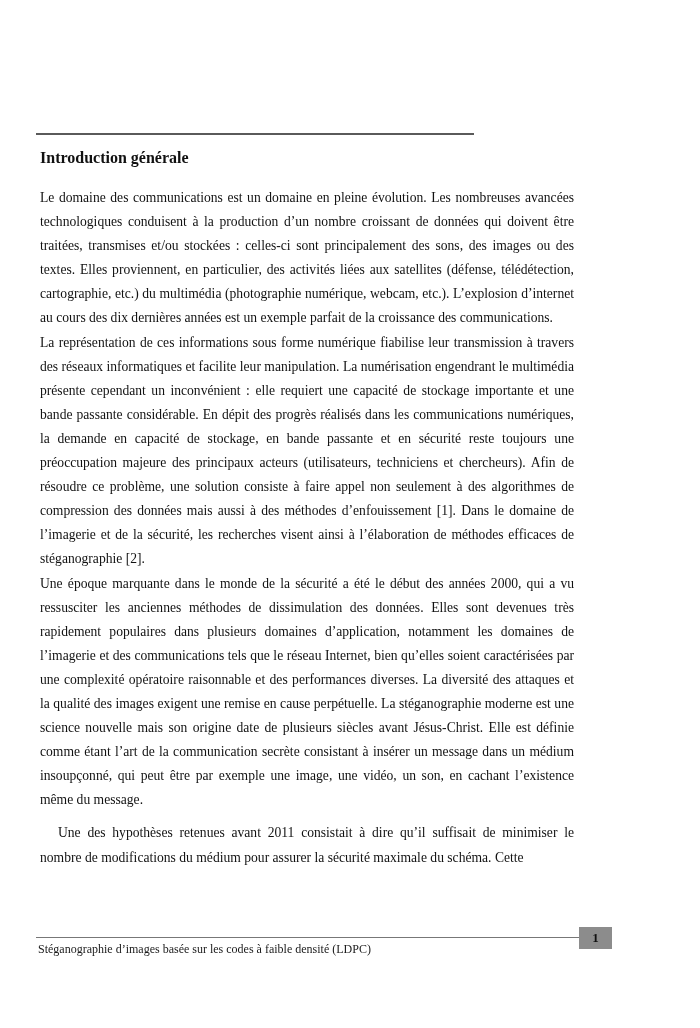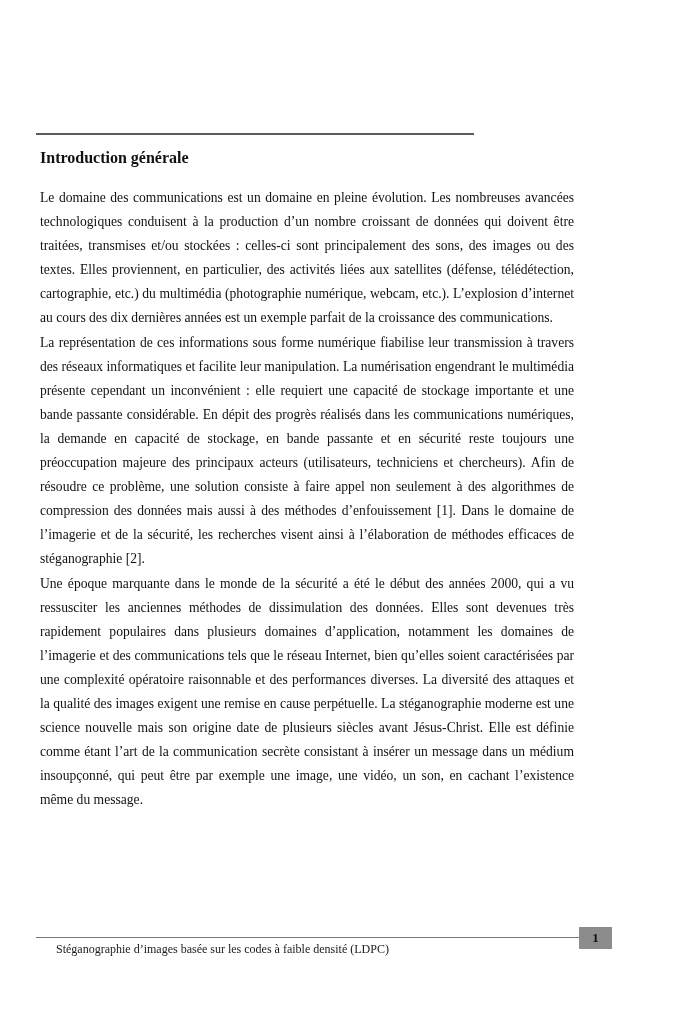--- a/index.html
+++ b/index.html
@@ -28,34 +28,35 @@
       position: absolute; left: 36px; top: 937px; width: 543px; height: 0;
       border-top: 1px solid #777777;
     }
     .page-num-box {
       position: absolute; left: 579px; top: 927px; width: 33px; height: 22px;
       background: #8c8c8c; color: #111111;
       font-size: 13px; font-weight: bold;
       display: flex; align-items: center; justify-content: center;
     }
     .footer-text {
-      position: absolute; left: 56px; top: 942px;
+      position: absolute; left: 38px; top: 942px;
       font-size: 12px; color: #1a1a1a;
     }
   </style>
 </head>
 <body>
 
 <div class="page">
   <div class="top-rule"></div>
 
   <div class="heading">Introduction générale</div>
 
   <div class="body">
     <p>Le domaine des communications est un domaine en pleine évolution. Les nombreuses avancées technologiques conduisent à la production d’un nombre croissant de données qui doivent être traitées, transmises et/ou stockées : celles-ci sont principalement des sons, des images ou des textes. Elles  proviennent, en particulier, des activités liées aux satellites (défense, télédétection, cartographie, etc.) du multimédia (photographie numérique, webcam, etc.). L’explosion d’internet au cours des dix dernières années est un exemple parfait de la croissance des communications.</p>
     <p>La représentation de ces informations sous forme numérique fiabilise leur transmission à travers des réseaux informatiques et facilite leur manipulation. La numérisation engendrant le multimédia présente cependant un inconvénient : elle requiert une capacité de stockage importante et une bande passante considérable. En dépit des progrès réalisés dans les communications numériques, la demande en capacité de stockage, en bande passante et en sécurité  reste toujours une préoccupation majeure des principaux acteurs (utilisateurs, techniciens et chercheurs). Afin de résoudre ce problème, une solution consiste à faire appel non seulement  à des algorithmes de compression des données mais aussi à des méthodes d’enfouissement [1]. Dans le domaine de l’imagerie et de la sécurité, les recherches visent ainsi à l’élaboration de méthodes efficaces de stéganographie [2].</p>
     <p>Une époque marquante dans le monde de la sécurité a été le début des années 2000, qui a vu ressusciter les anciennes méthodes de dissimulation des données. Elles sont devenues très rapidement populaires dans plusieurs domaines d’application, notamment les domaines de l’imagerie et des communications tels que le réseau Internet, bien qu’elles soient caractérisées par une complexité opératoire raisonnable et des performances diverses. La diversité des attaques et la qualité des images exigent une remise en cause perpétuelle. La stéganographie moderne est une science nouvelle mais son origine date de plusieurs siècles avant Jésus-Christ.  Elle est définie comme étant l’art de la communication secrète consistant à insérer un message dans un médium insoupçonné, qui peut être par  exemple une image, une vidéo, un son, en cachant l’existence même du message.</p>
+    <p class="indent">Une des hypothèses retenues avant 2011 consistait à dire qu’il suffisait de minimiser le nombre de modifications du médium pour assurer la sécurité maximale du schéma. Cette</p>
   </div>
 
   <div class="footer-rule"></div>
   <div class="page-num-box">1</div>
   <div class="footer-text">Stéganographie d’images basée sur les codes à faible densité (LDPC)</div>
 </div>
 
 </body></html>

